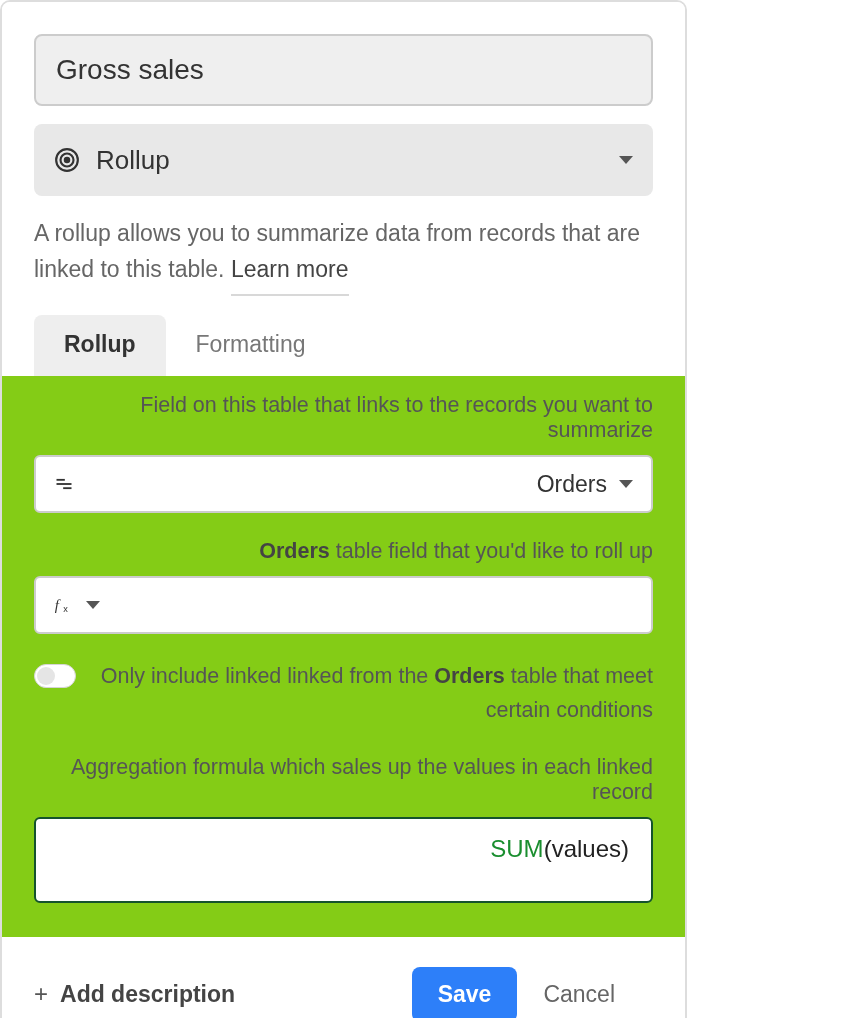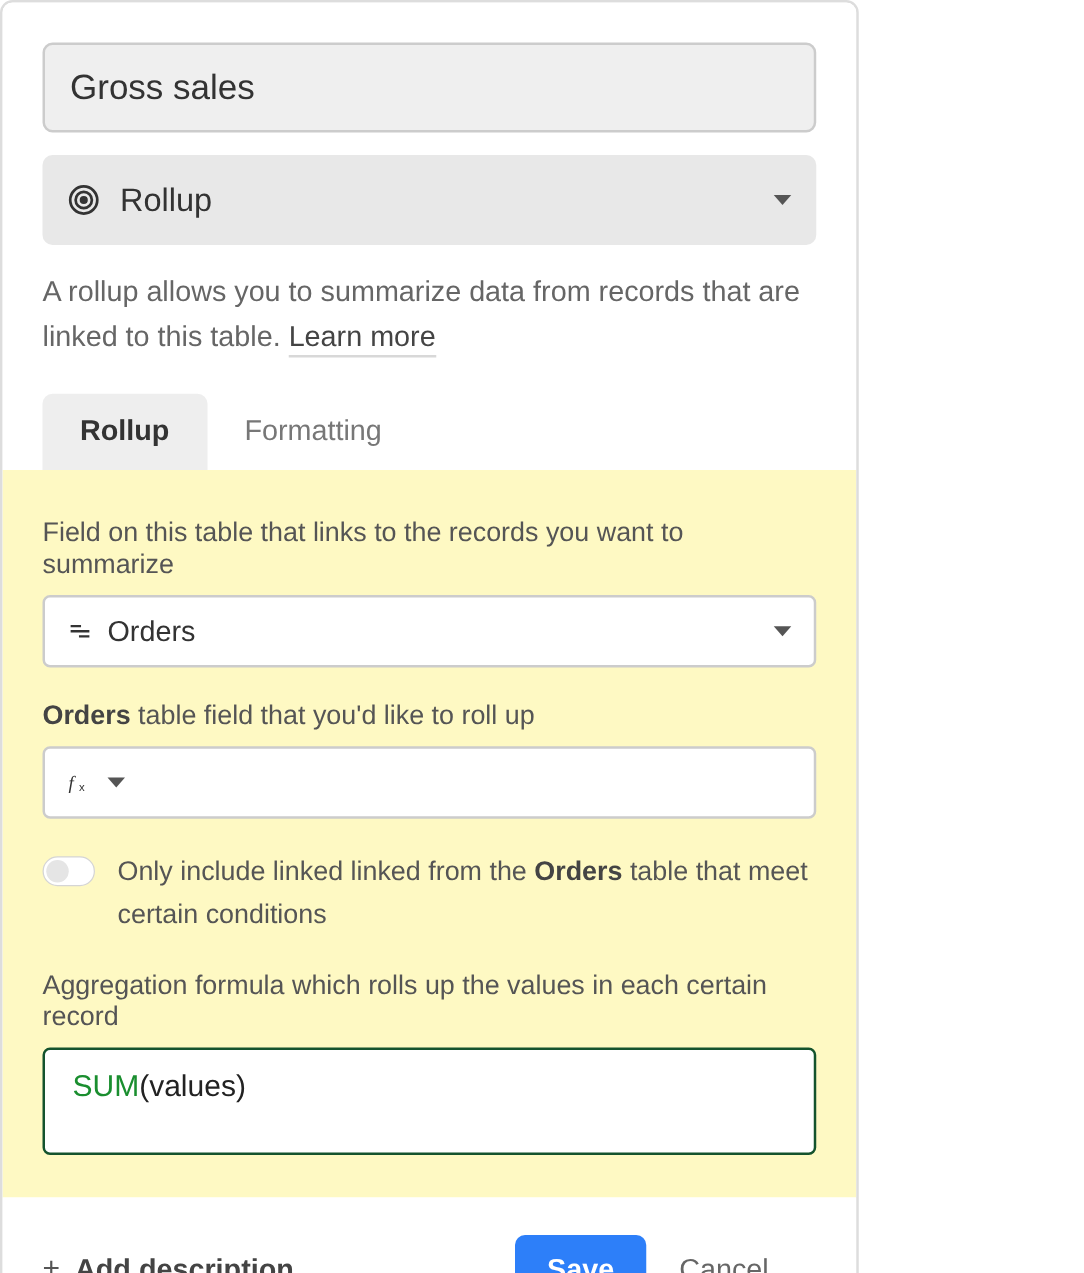--- a/index.html
+++ b/index.html
@@ -56,43 +56,44 @@
   .description {
     margin-top: 20px;
     font-size: 23px;
     line-height: 1.55;
     color: #666;
   }
   .learn-more {
     color: #444;
     text-decoration: none;
     border-bottom: 2px solid #d8d8d8;
-    padding-bottom: 2px;
+    padding-bottom: 12px;
     cursor: pointer;
   }
   .tabs {
     display: flex;
     margin-top: 28px;
     gap: 0;
   }
   .tab {
     padding: 16px 30px 18px 30px;
     font-size: 23px;
     color: #777;
     cursor: pointer;
     border-radius: 8px 8px 0 0;
   }
   .tab.active {
     background: #eeeeee;
     color: #333;
     font-weight: 600;
   }
   .config-section {
-    background: #fef9c3;
-    padding: 38px 32px 34px 32px;
+    background: #84cc16;
+    padding: 17px 32px 34px 32px;
+    text-align: right;
   }
   .field-label {
     font-size: 21.5px;
     color: #555;
     margin-bottom: 12px;
   }
   .field-label .bold { font-weight: 600; color:#444; }
   .select-box {
     width: 100%;
     height: 58px;
@@ -255,21 +256,21 @@
       <span class="caret-down"></span>
     </div>
 
     <div class="toggle-row">
       <div class="toggle"></div>
       <div class="toggle-label">
         <span>Only include linked linked from the </span><span class="bold">Orders</span><span> table that meet certain conditions</span>
       </div>
     </div>
 
-    <div class="field-label">Aggregation formula which rolls up the values in each certain record</div>
+    <div class="field-label">Aggregation formula which sales up the values in each linked record</div>
     <div class="formula-box">
       <span class="formula-fn">SUM</span><span>(</span><span>values</span><span>)</span>
     </div>
 
   </div>
 
   <div class="footer">
     <div class="add-desc">
       <span class="plus">+</span>
       <span>Add description</span>

